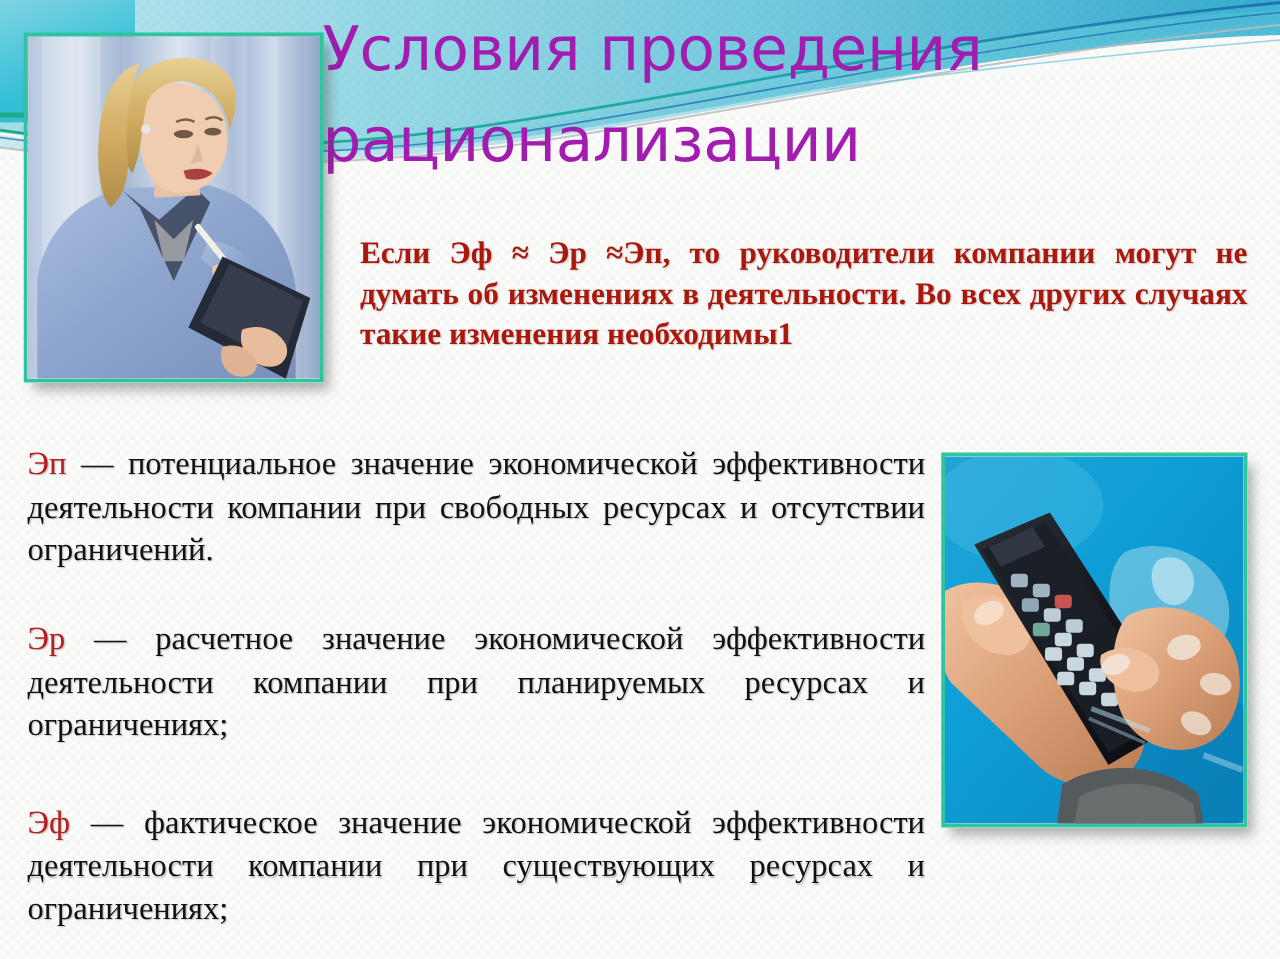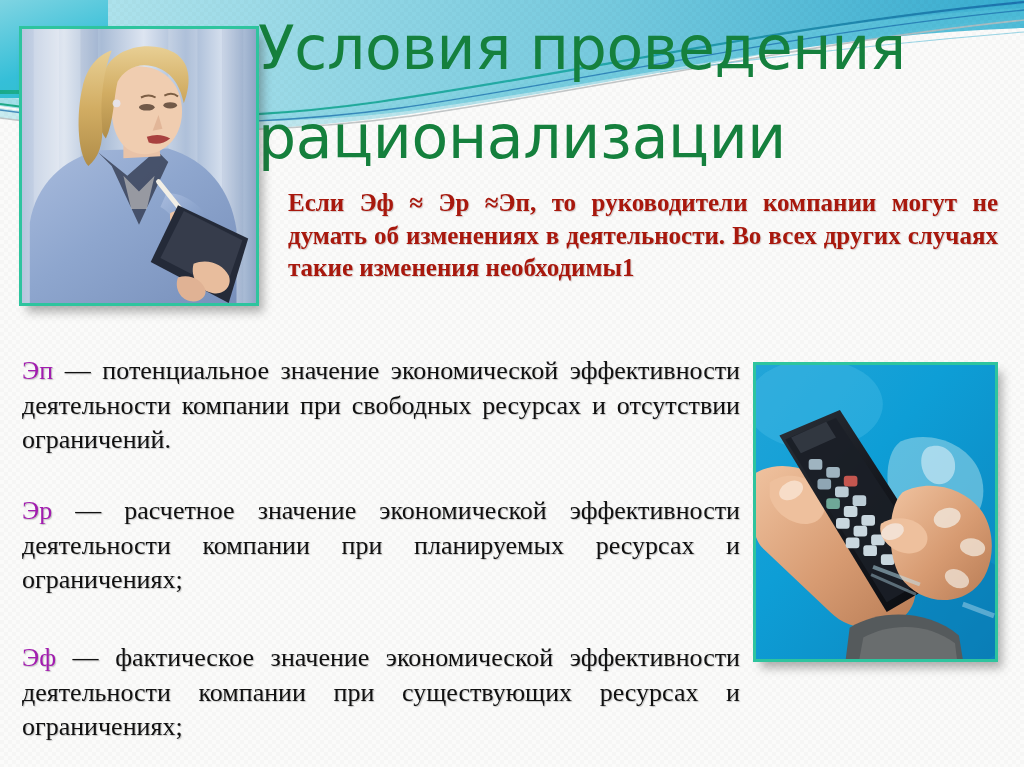--- a/index.html
+++ b/index.html
@@ -39,23 +39,23 @@
   }
 
   
   #title {
     position: absolute;
     left: 258px;
     top: 4px;
     width: 740px;
     z-index: 4;
     font-family: "DejaVu Sans", sans-serif;
-    font-size: 60px;
+    font-size: 49px;
     line-height: 1.48;
-    color: #15803d;
+    color: #a21caf;
     letter-spacing: -0.3px;
     white-space: pre-line;
   }
 
   
   .photo-frame {
     position: absolute;
     border: 3px solid #2ec49e;
     box-sizing: border-box;
     overflow: hidden;
@@ -97,21 +97,21 @@
   
   .para {
     position: absolute;
     z-index: 6;
     text-align: justify;
     text-justify: inter-word;
     color: #111111;
     text-shadow: 1px 1px 1px rgba(150,150,150,0.55);
     margin-top: 24px;
   }
-  .accent { color: #a21caf; }
+  .accent { color: #b91c1c; }
 
   #para-1 {
     left: 288px;
     top: 163px;
     width: 710px;
     font-size: 25px;
     line-height: 1.30;
     color: #a8180d;
     font-weight: bold;
     text-shadow: 1px 1px 1px rgba(170,150,150,0.5);

